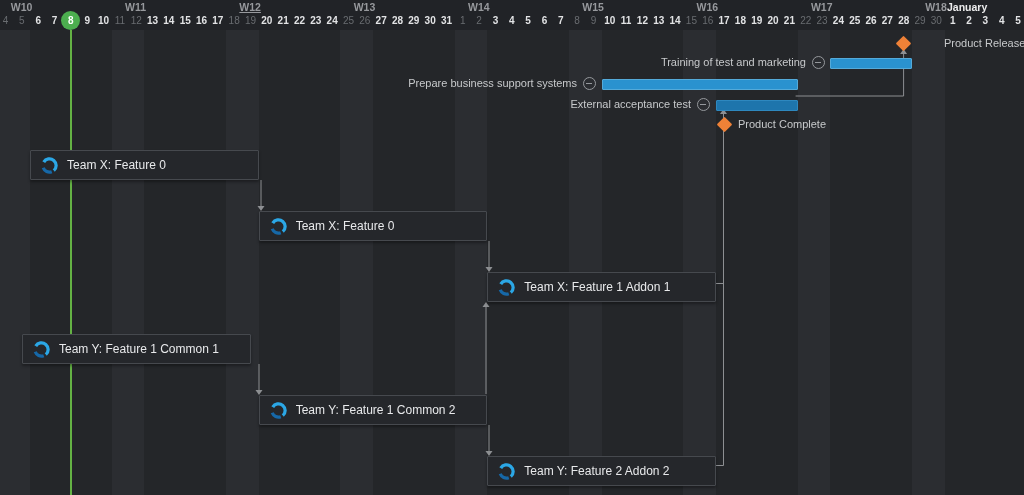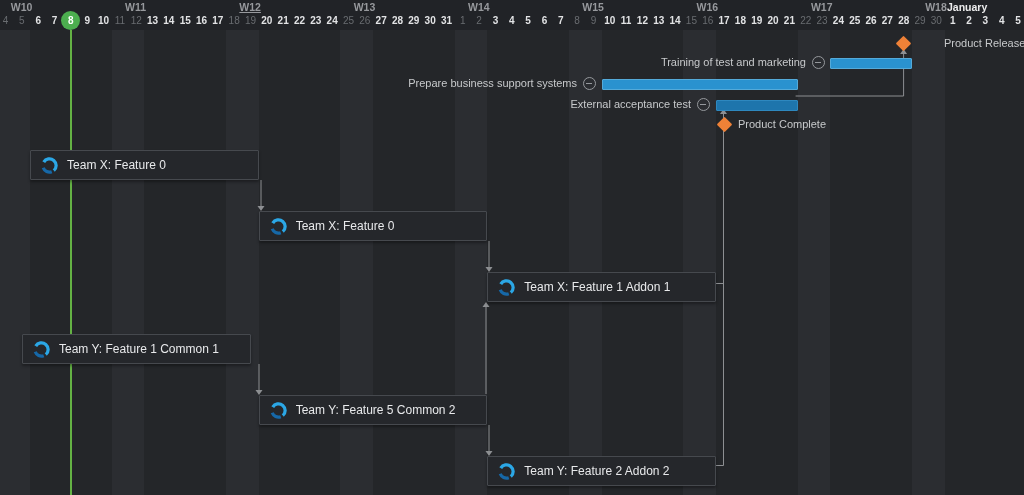--- a/index.html
+++ b/index.html
@@ -197,21 +197,21 @@
         <path d="M 3.94 6.5 A 7 7 0 1 1 14.5 15.36" stroke="#2ba7e6" stroke-width="3.4" fill="none"></path>
         <path d="M 12.39 16.58 A 7 7 0 0 1 3.42 12.39" stroke="#1668a8" stroke-width="3.4" fill="none"></path>
       </svg>
     <span class="label">Team Y: Feature 1 Common 1</span>
   </div>
   <div class="sprint-box" style="left:258.7px;top:395px;">
     <svg class="sprint-icon" viewBox="0 0 20 20">
         <path d="M 3.94 6.5 A 7 7 0 1 1 14.5 15.36" stroke="#2ba7e6" stroke-width="3.4" fill="none"></path>
         <path d="M 12.39 16.58 A 7 7 0 0 1 3.42 12.39" stroke="#1668a8" stroke-width="3.4" fill="none"></path>
       </svg>
-    <span class="label">Team Y: Feature 5 Common 2</span>
+    <span class="label">Team Y: Feature 1 Common 2</span>
   </div>
   <div class="sprint-box" style="left:487.3px;top:456px;">
     <svg class="sprint-icon" viewBox="0 0 20 20">
         <path d="M 3.94 6.5 A 7 7 0 1 1 14.5 15.36" stroke="#2ba7e6" stroke-width="3.4" fill="none"></path>
         <path d="M 12.39 16.58 A 7 7 0 0 1 3.42 12.39" stroke="#1668a8" stroke-width="3.4" fill="none"></path>
       </svg>
     <span class="label">Team Y: Feature 2 Addon 2</span>
   </div>
 
 </div>

